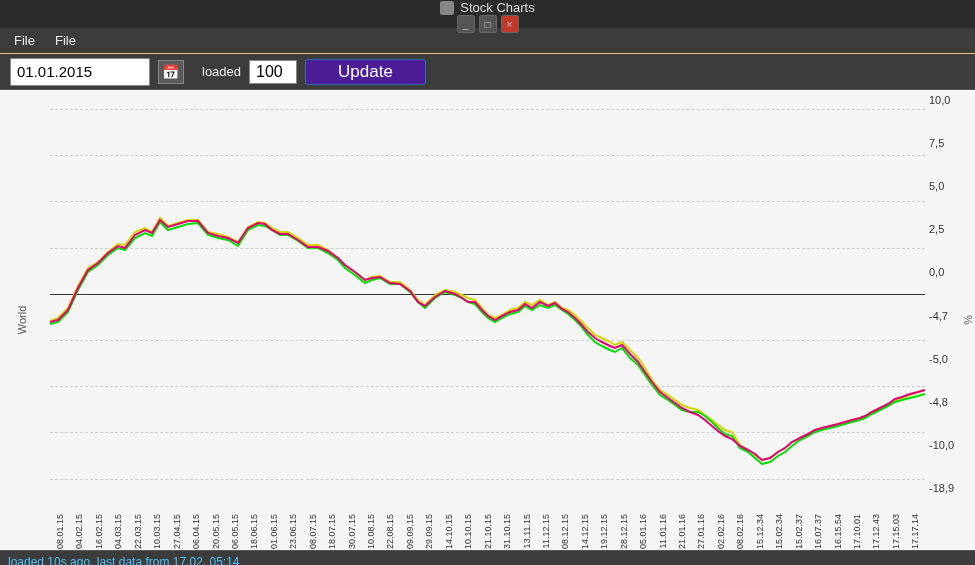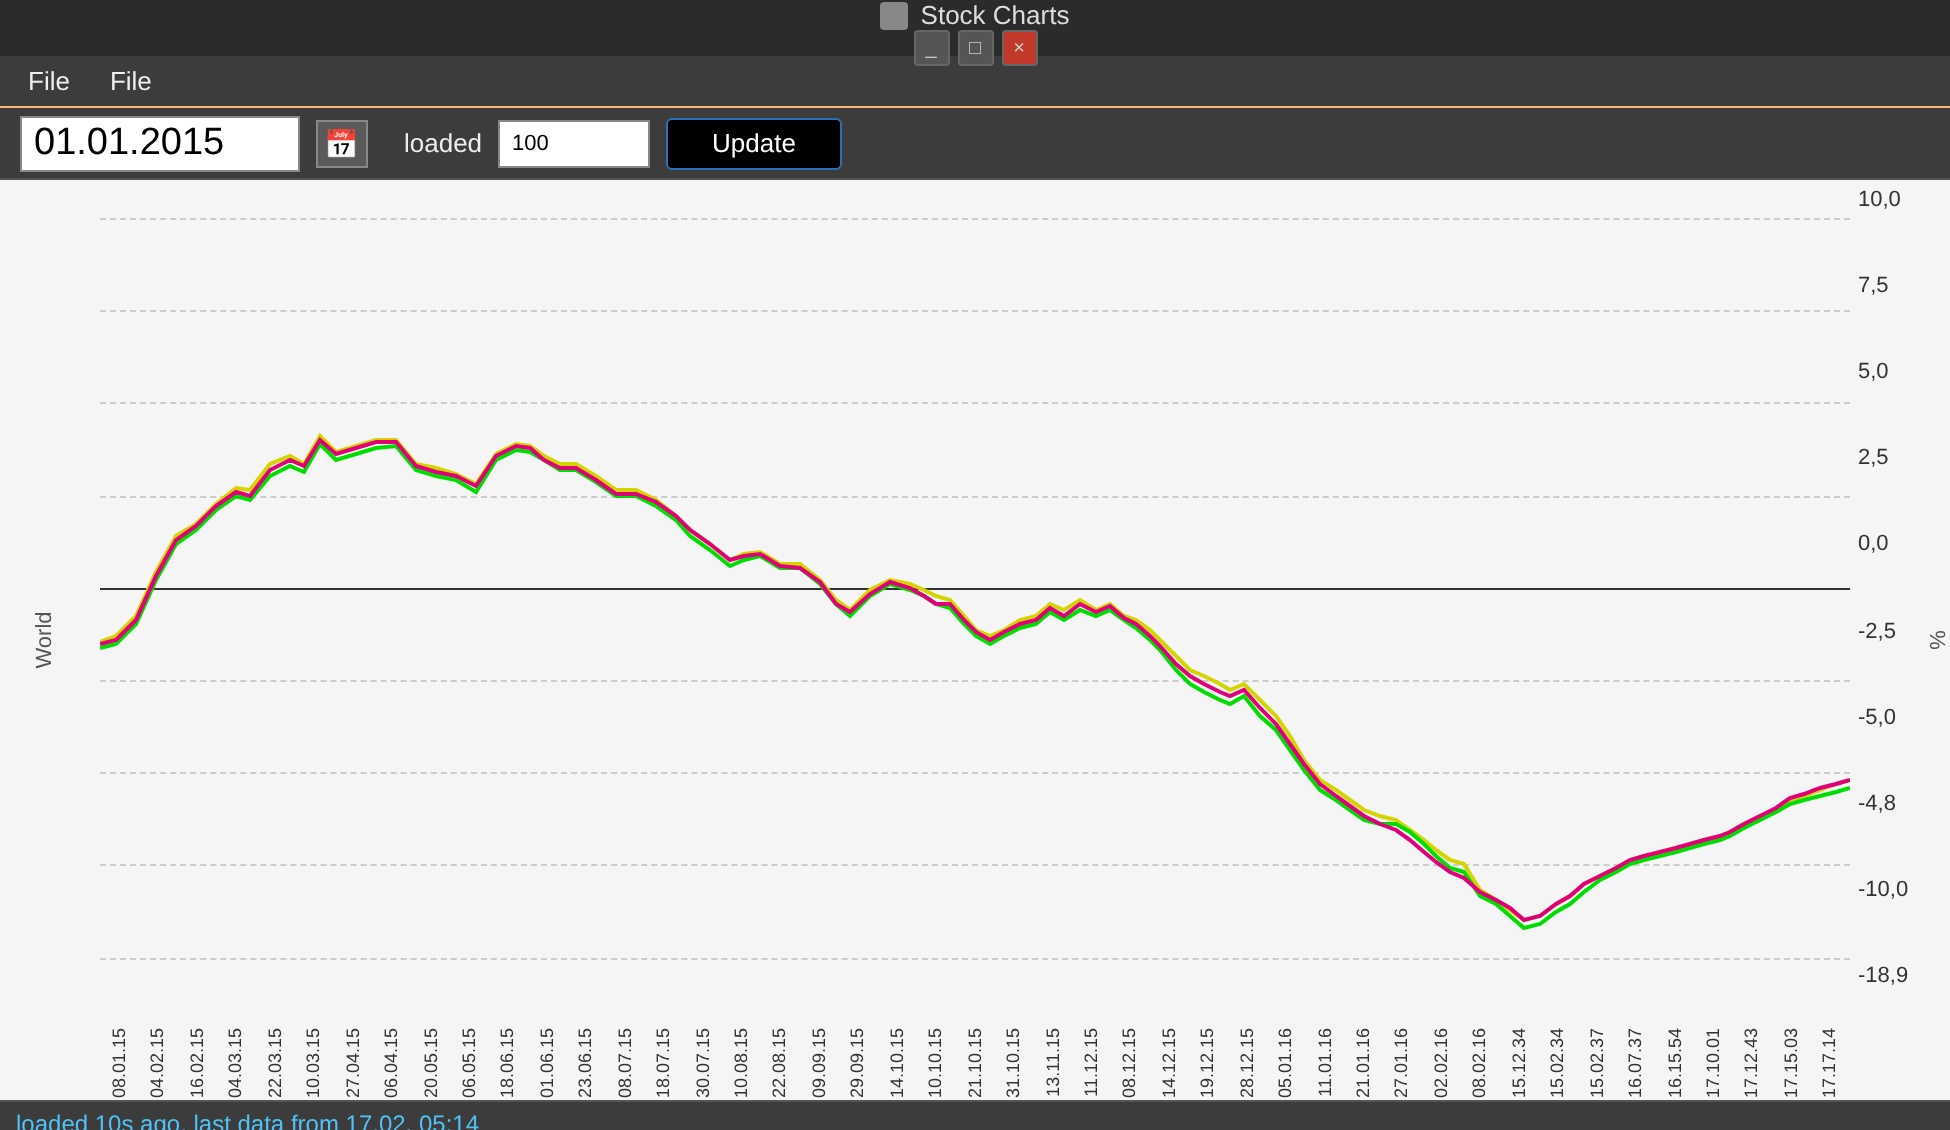--- a/index.html
+++ b/index.html
@@ -76,21 +76,21 @@
       align-items: center;
       padding: 0 10px;
       gap: 8px;
       border-bottom: 1px solid #555;
     }
     .date-input {
       background: #fff;
       color: #000;
       border: 1px solid #888;
       padding: 2px 6px;
-      font-size: 19px;
+      font-size: 15px;
       width: 140px;
       height: 28px;
     }
     .calendar-btn {
       background: #5a5a5a;
       border: 1px solid #888;
       color: #fff;
       width: 26px;
       height: 24px;
       cursor: pointer;
@@ -102,30 +102,30 @@
     .points-label {
       color: #eee;
       font-size: 13px;
       margin-left: 10px;
     }
     .points-input {
       background: #fff;
       color: #000;
       border: 1px solid #888;
       padding: 2px 6px;
-      font-size: 11px;
-      width: 76px;
+      font-size: 16px;
+      width: 48px;
       height: 24px;
     }
     .update-btn {
-      background: #000000;
+      background: #4c1d95;
       border: 1px solid #2a70b9;
       color: #fff;
-      padding: 2px 22px;
-      font-size: 13px;
+      padding: 2px 32px;
+      font-size: 17px;
       height: 26px;
       cursor: pointer;
       border-radius: 3px;
     }
     .chart-area {
       background: #f5f5f5;
       position: relative;
       width: 975px;
       height: 460px;
       overflow: hidden;
@@ -248,21 +248,21 @@
   <div class="y-axis-title-left">World</div>
 
   <div class="y-axis-title-right">%</div>
 
   <div class="y-axis-right">
     <span class="y-label">10,0</span>
     <span class="y-label">7,5</span>
     <span class="y-label">5,0</span>
     <span class="y-label">2,5</span>
     <span class="y-label">0,0</span>
-    <span class="y-label">-2,5</span>
+    <span class="y-label">-4,7</span>
     <span class="y-label">-5,0</span>
     <span class="y-label">-4,8</span>
     <span class="y-label">-10,0</span>
     <span class="y-label">-18,9</span>
   </div>
 
   <div style="position:absolute; left:50px; top:0; right:50px; bottom:40px;">
 
     <div class="grid-line" style="top:4.5%;"></div>
     <div class="grid-line" style="top:15.5%;"></div>

